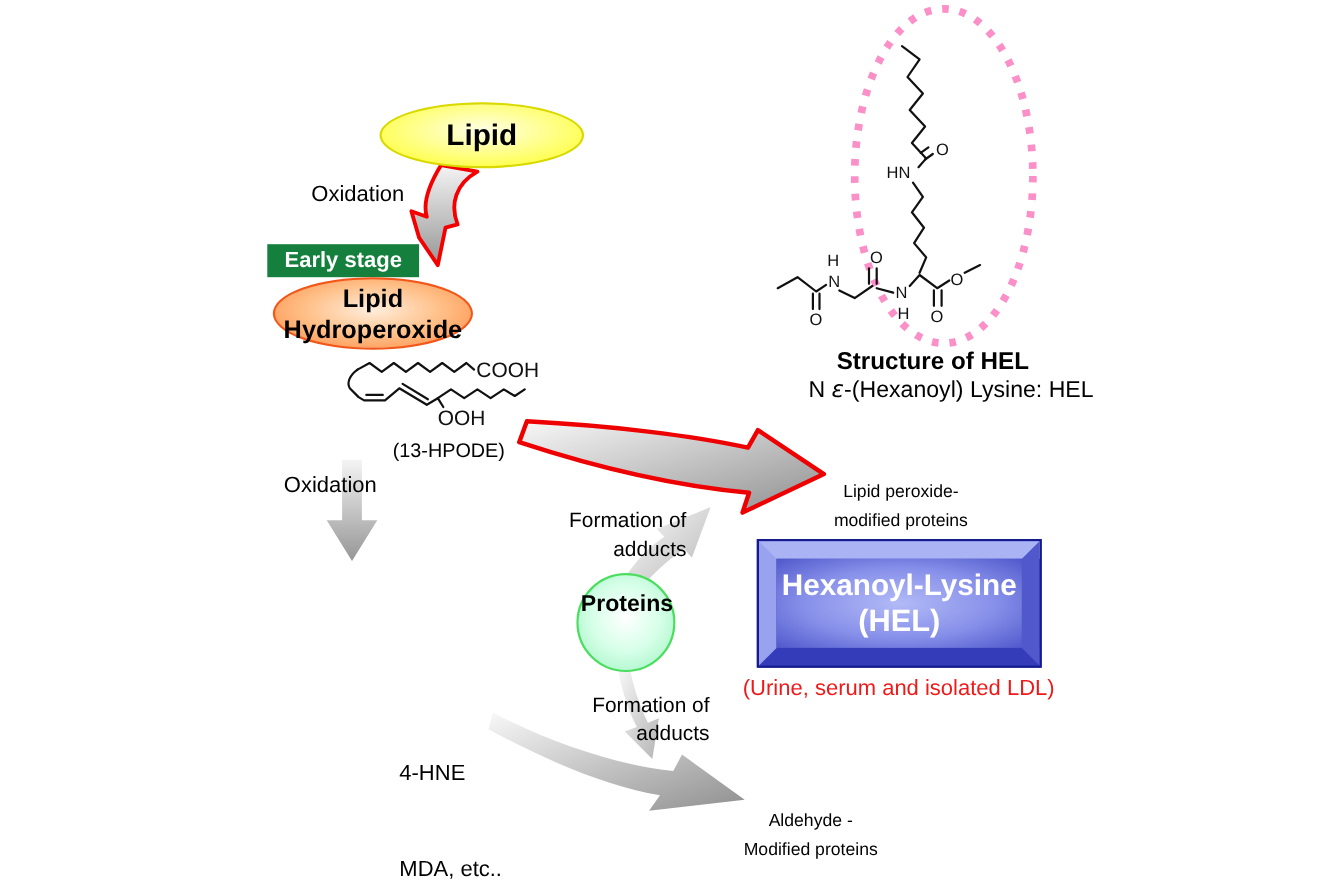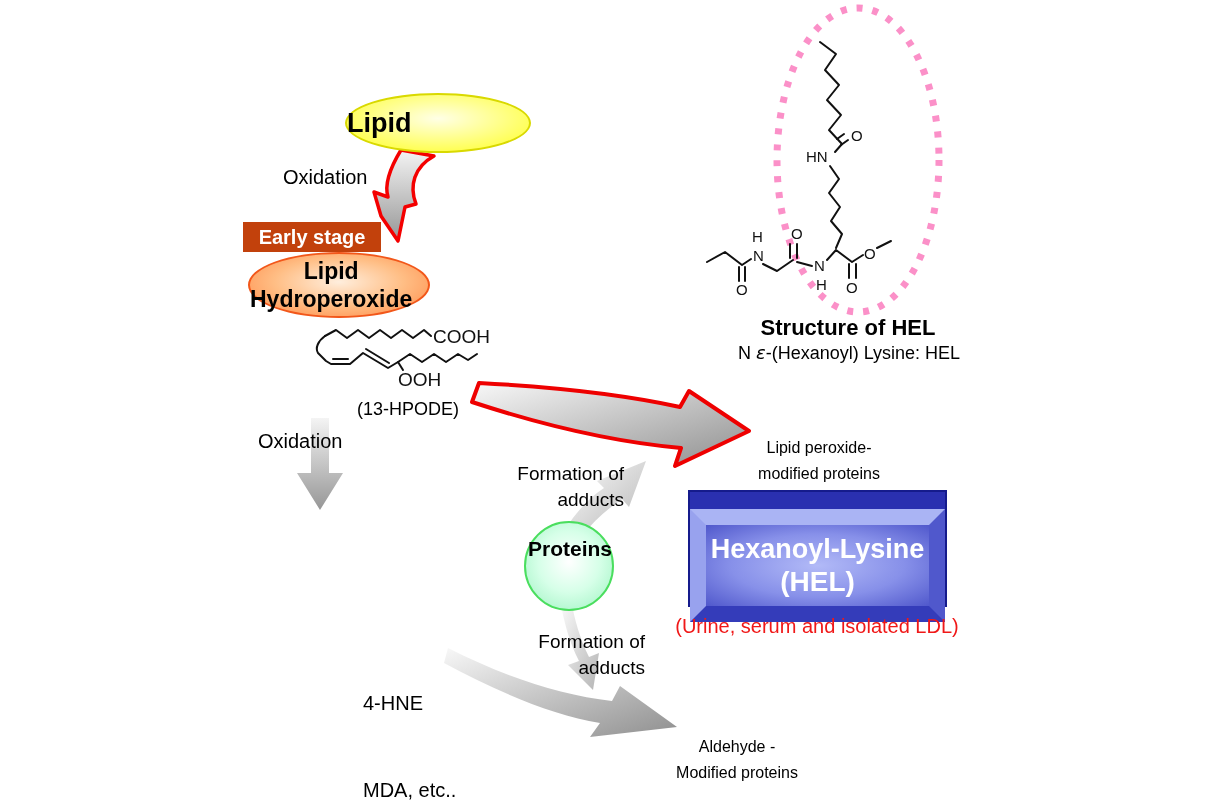--- a/index.html
+++ b/index.html
@@ -1,63 +1,63 @@
 <!DOCTYPE html>
 <html><head>
 <meta charset="utf-8">
 <style>
   html,body{margin:0;padding:0;background:#fff;}
   #stage{
     position:relative;width:1214px;height:800px;background:#ffffff;overflow:hidden;
     font-family:"Liberation Sans", sans-serif;color:#000;
   }
   #arrows{position:absolute;left:0;top:0;z-index:1;}
-  .shape{position:absolute;z-index:2;display:flex;align-items:center;justify-content:flex-start;box-sizing:border-box;}
+  .shape{position:absolute;z-index:2;display:flex;align-items:center;justify-content:center;box-sizing:border-box;}
   .txt{position:absolute;z-index:3;color:#000;}
   .ellipse{border-radius:50%;}
   .ellipse-yellow{
     left:345px;top:93px;width:186px;height:60px;border:2px solid #d9d900;
     background:radial-gradient(ellipse 75% 80% at 50% 42%, #ffffe6 0%, #ffff8c 45%, #ffff1e 100%);
   }
   .ellipse-orange{
     left:248px;top:252px;width:182px;height:66px;border:2px solid #f2571a;
     background:radial-gradient(ellipse 75% 80% at 50% 45%, #ffeedd 0%, #ffbe85 48%, #ff7f3a 100%);
   }
   .ellipse-purple{
     left:277px;top:551px;width:186px;height:67px;border:2px solid #a13fc9;
     background:radial-gradient(ellipse 75% 80% at 50% 45%, #fdf4ff 0%, #f0c6f6 48%, #de8de9 100%);
   }
   .circle-green{
     left:524px;top:521px;width:90px;height:90px;border-radius:50%;border:2px solid #4ade5e;
     background:radial-gradient(circle at 50% 45%, #ffffff 0%, #d6ffe8 48%, #9af2bf 100%);
   }
   .stage-box{
-    background:#c2410c;color:#ffffff;font-weight:bold;font-size:20px;
+    background:#15803d;color:#ffffff;font-weight:bold;font-size:20px;
     display:flex;align-items:center;justify-content:center;z-index:2;position:absolute;box-sizing:border-box;
   }
   .node-label{font-weight:bold;white-space:nowrap;text-align:center;line-height:1.22;}
   .lbl-lipid{font-size:27px;}
   .lbl-two{font-size:23px;}
   .lbl-aldehydes{font-size:25px;}
   .lbl-proteins{font-size:21px;line-height:1.3;}
   .hel-box{left:688px;top:490px;width:259px;height:117px;background:#2a30b0;border:2px solid #151b8c;z-index:2;position:absolute;box-sizing:border-box;}
-  .hel-bevel{width:100%;height:100%;box-sizing:border-box;border:16px solid;border-color:#aab4f4 #5058cc #343cba #98a2ee;margin-top:17px;}
+  .hel-bevel{width:100%;height:100%;box-sizing:border-box;border:16px solid;border-color:#aab4f4 #5058cc #343cba #98a2ee;}
   .hel-panel{
     width:100%;height:100%;display:flex;flex-direction:column;align-items:center;justify-content:center;
     background:radial-gradient(ellipse at center, #b2baf7 0%, #8790e9 55%, #5058cc 100%);
     color:#ffffff;font-weight:bold;line-height:1.2;
   }
   .hel-line1{font-size:27px;}
   .hel-line2{font-size:28px;}
   .small-note{font-size:20px;line-height:29px;white-space:pre;}
   .formation{font-size:19px;line-height:26px;text-align:right;white-space:nowrap;}
   .center-text{text-align:center;line-height:26px;font-size:16px;white-space:nowrap;}
   .red-caption{color:#f01818;font-size:20px;text-align:center;white-space:nowrap;}
   .struct-title{font-weight:bold;font-size:22px;text-align:center;white-space:nowrap;}
-  .struct-sub{font-size:18px;text-align:center;white-space:nowrap;}
+  .struct-sub{font-size:21px;text-align:center;white-space:nowrap;}
   .struct-sub em{font-style:italic;font-family:"DejaVu Sans", sans-serif;}
   svg text{font-family:"Liberation Sans", sans-serif;fill:#111;}
   .atom{font-size:15px;}
   .chemlbl{font-size:19px;}
 </style>
 </head>
 <body>
 
 <div id="stage">
 

